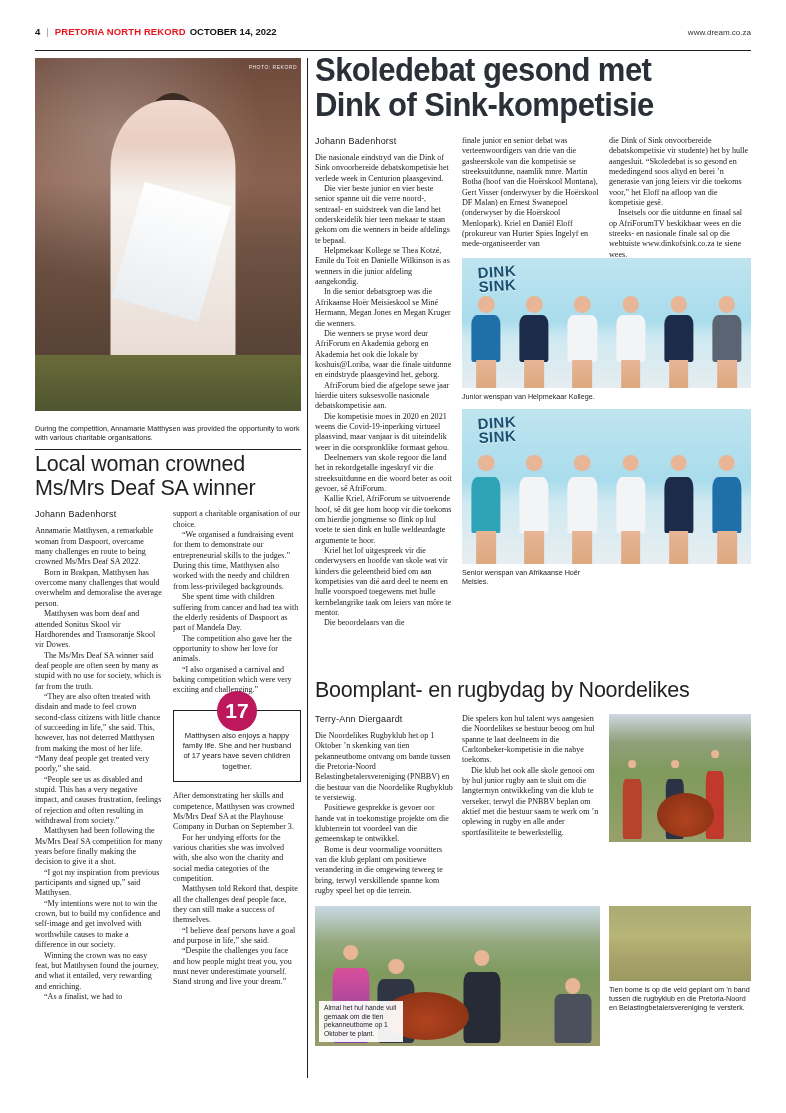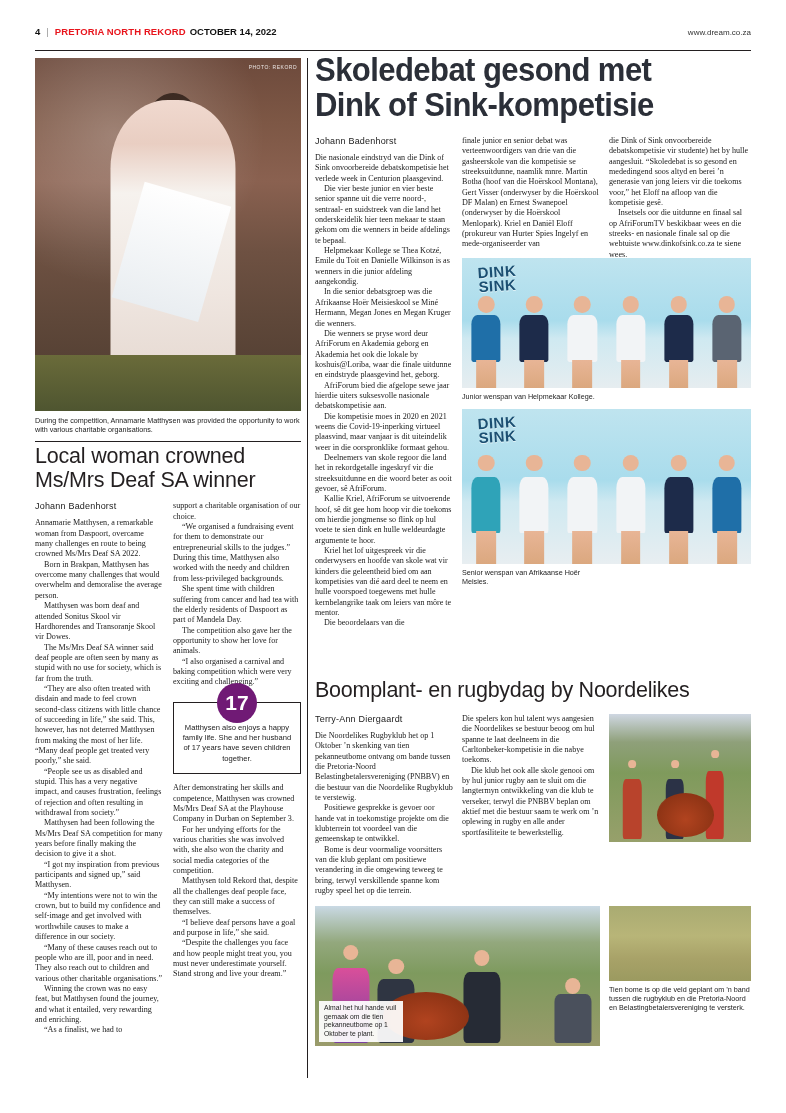--- a/index.html
+++ b/index.html
@@ -110,21 +110,21 @@
     width: 34%; height: 34%;
     transform: translateX(-46%) rotate(16deg);
     background: linear-gradient(180deg,#ffffff,#e9eef2);
     opacity: .95;
   }
   #left-photo .grass {
     position: absolute; left: 0; bottom: 0; width: 100%; height: 16%;
     background: linear-gradient(180deg,#6a6b3a,#4e5530);
   }
 
-  #left-cap { width: 266px; padding-top: 5px; padding-bottom: 7px; }
+  #left-cap { width: 266px; padding-top: 13px; padding-bottom: 7px; }
 
   .hl-left {
     font-family: "Liberation Sans", sans-serif;
     font-size: 21.5px; line-height: 24px;
     font-weight: normal; color: #231f20;
     margin: 2px 0 9px 0; letter-spacing: -.2px;
   }
 
   .left-cols { display: flex; width: 266px; gap: 10px; }
   .left-cols .body-col { width: 128px; }
@@ -135,21 +135,21 @@
     margin: 14px 0 9px 0;
     width: 128px;
     border: 1px solid #231f20;
     padding: 20px 7px 9px 7px;
     text-align: center;
   }
   .pullbox .big-circle {
     position: absolute; left: 50%; top: -20px;
     transform: translateX(-50%);
     width: 40px; height: 40px; border-radius: 50%;
-    background: #701a75;
+    background: #be185d;
     color: #fff;
     font-family: "Liberation Sans", sans-serif;
     font-weight: bold; font-size: 21px;
     line-height: 40px; text-align: center;
   }
   .pullbox .pq-text {
     font-family: "Liberation Sans", sans-serif;
     font-size: 7.6px; line-height: 10.4px; color: #222;
   }
 
@@ -315,21 +315,20 @@
         <div class="byline">Johann Badenhorst</div>
         <p>Annamarie Matthysen, a remarkable woman from Daspoort, overcame many challenges en route to being crowned Ms/Mrs Deaf SA 2022.</p>
         <p>Born in Brakpan, Matthysen has overcome many challenges that would overwhelm and demoralise the average person.</p>
         <p>Matthysen was born deaf and attended Sonitus Skool vir Hardhorendes and Transoranje Skool vir Dowes.</p>
         <p>The Ms/Mrs Deaf SA winner said deaf people are often seen by many as stupid with no use for society, which is far from the truth.</p>
         <p>“They are also often treated with disdain and made to feel crown second-class citizens with little chance of succeeding in life,” she said. This, however, has not deterred Matthysen from making the most of her life. “Many deaf people get treated very poorly,” she said.</p>
         <p>“People see us as disabled and stupid. This has a very negative impact, and causes frustration, feelings of rejection and often resulting in withdrawal from society.”</p>
         <p>Matthysen had been following the Ms/Mrs Deaf SA competition for many years before finally making the decision to give it a shot.</p>
         <p>“I got my inspiration from previous participants and signed up,” said Matthysen.</p>
         <p>“My intentions were not to win the crown, but to build my confidence and self-image and get involved with worthwhile causes to make a difference in our society.</p>
-        <p>“Many of these causes reach out to people who are ill, poor and in need. They also reach out to children and various other charitable organisations.”</p>
         <p>Winning the crown was no easy feat, but Matthysen found the journey, and what it entailed, very rewarding and enriching.</p>
         <p>“As a finalist, we had to</p>
       </div>
 
       <div class="body-col">
         <p>support a charitable organisation of our choice.</p>
         <p>“We organised a fundraising event for them to demonstrate our entrepreneurial skills to the judges.” During this time, Matthysen also worked with the needy and children from less-privileged backgrounds.</p>
         <p>She spent time with children suffering from cancer and had tea with the elderly residents of Daspoort as part of Mandela Day.</p>
         <p>The competition also gave her the opportunity to show her love for animals.</p>
         <p>“I also organised a carnival and baking competition which were very exciting and challenging.”</p>

